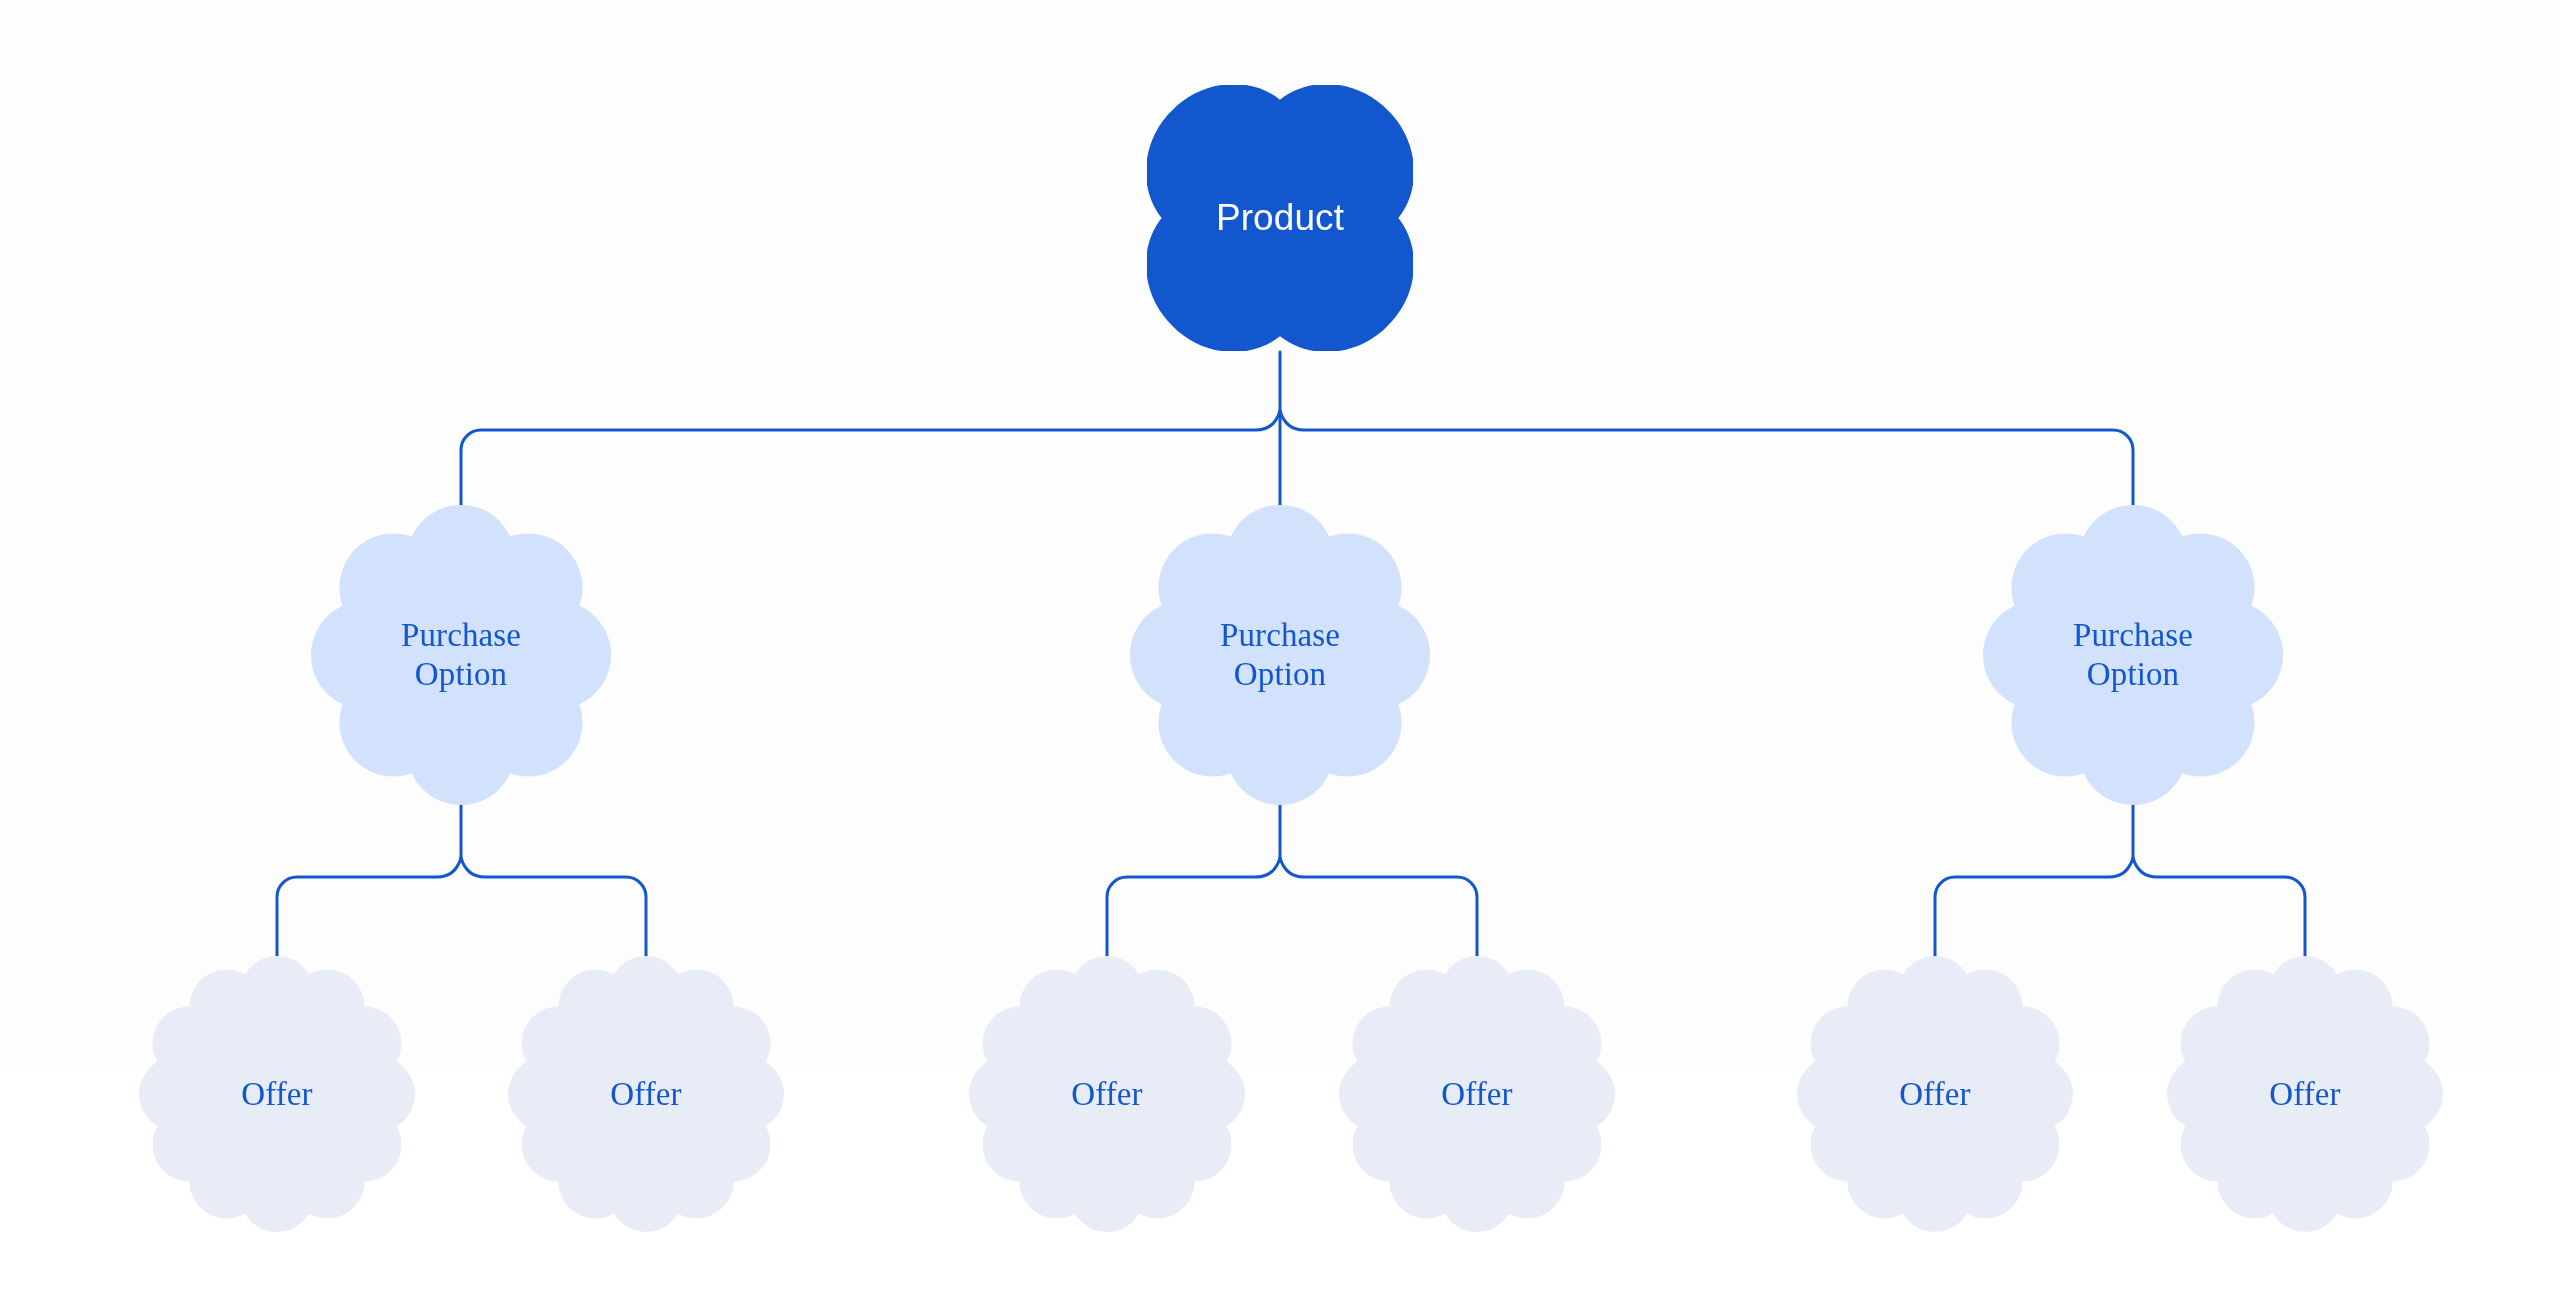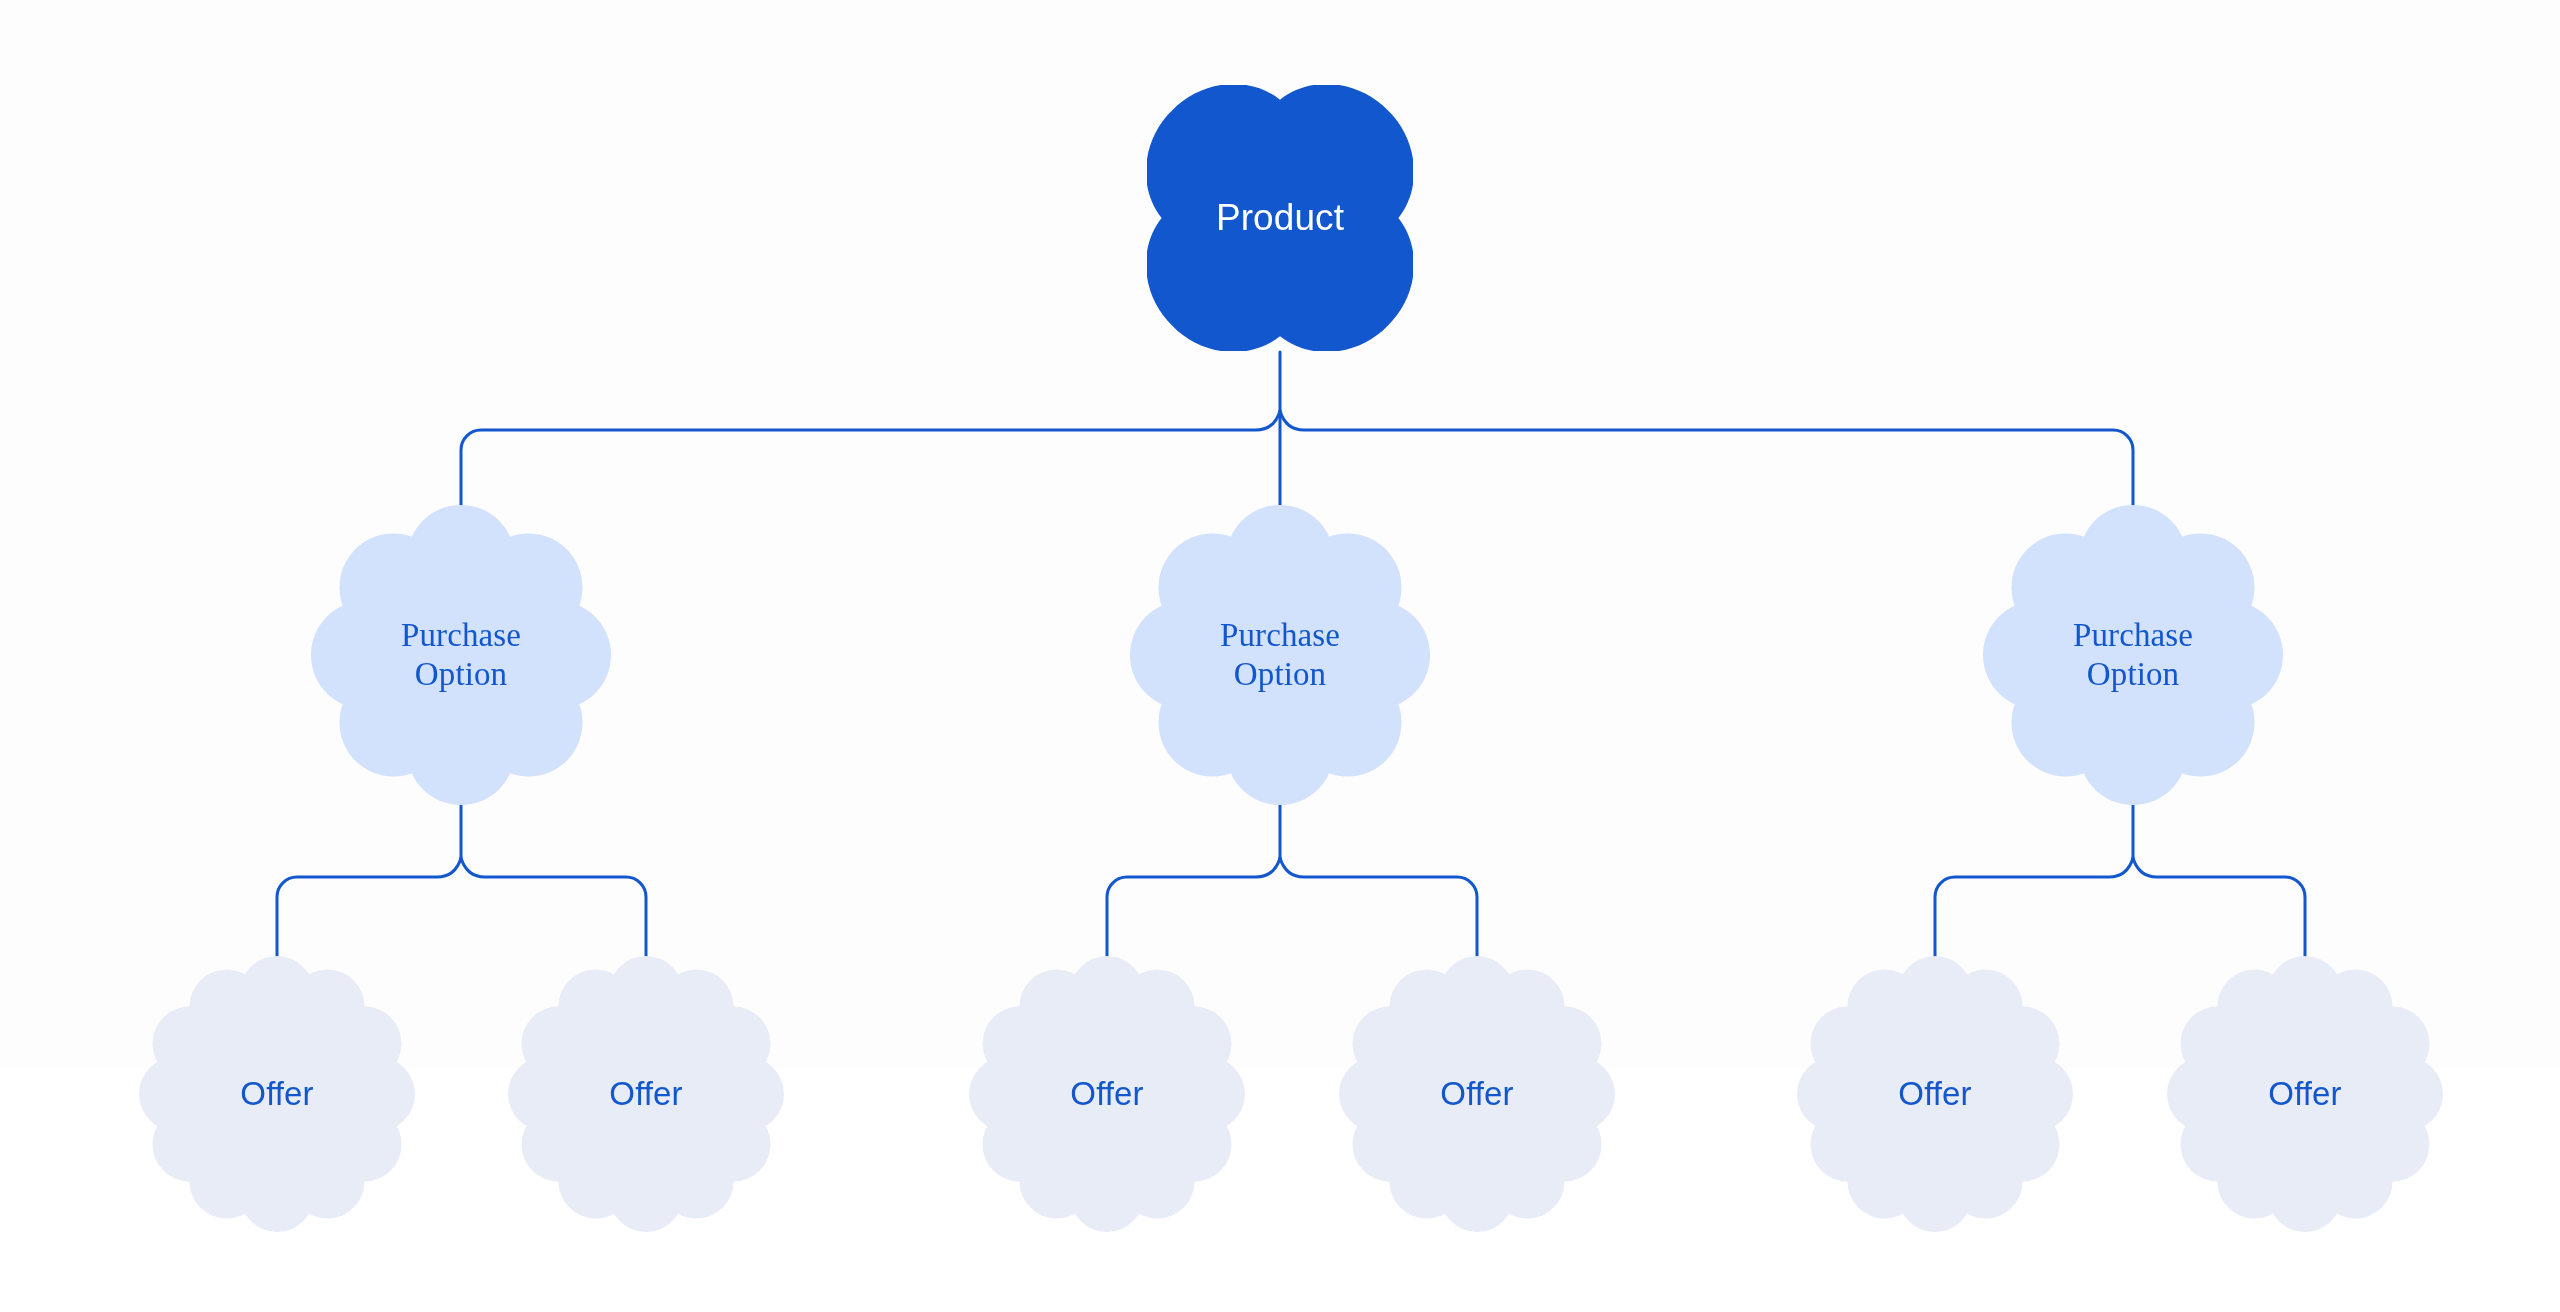--- a/index.html
+++ b/index.html
@@ -59,20 +59,21 @@
   .node-mid .node-label {
     color: #1257ce;
     font-size: 33px;
     letter-spacing: 0.1px;
     font-family: Liberation Serif, serif;
   }
   .node-leaf .node-label {
     color: #1257ce;
     font-size: 33px;
     letter-spacing: 0.1px;
+    font-family: Liberation Serif, serif;
   }
 </style>
 </head>
 <body>
 
 <div id="diagram-root">
 
   <svg id="edge-layer" viewBox="0 0 2560 1312" width="2560" height="1312" xmlns="http://www.w3.org/2000/svg">
     <defs>
 

